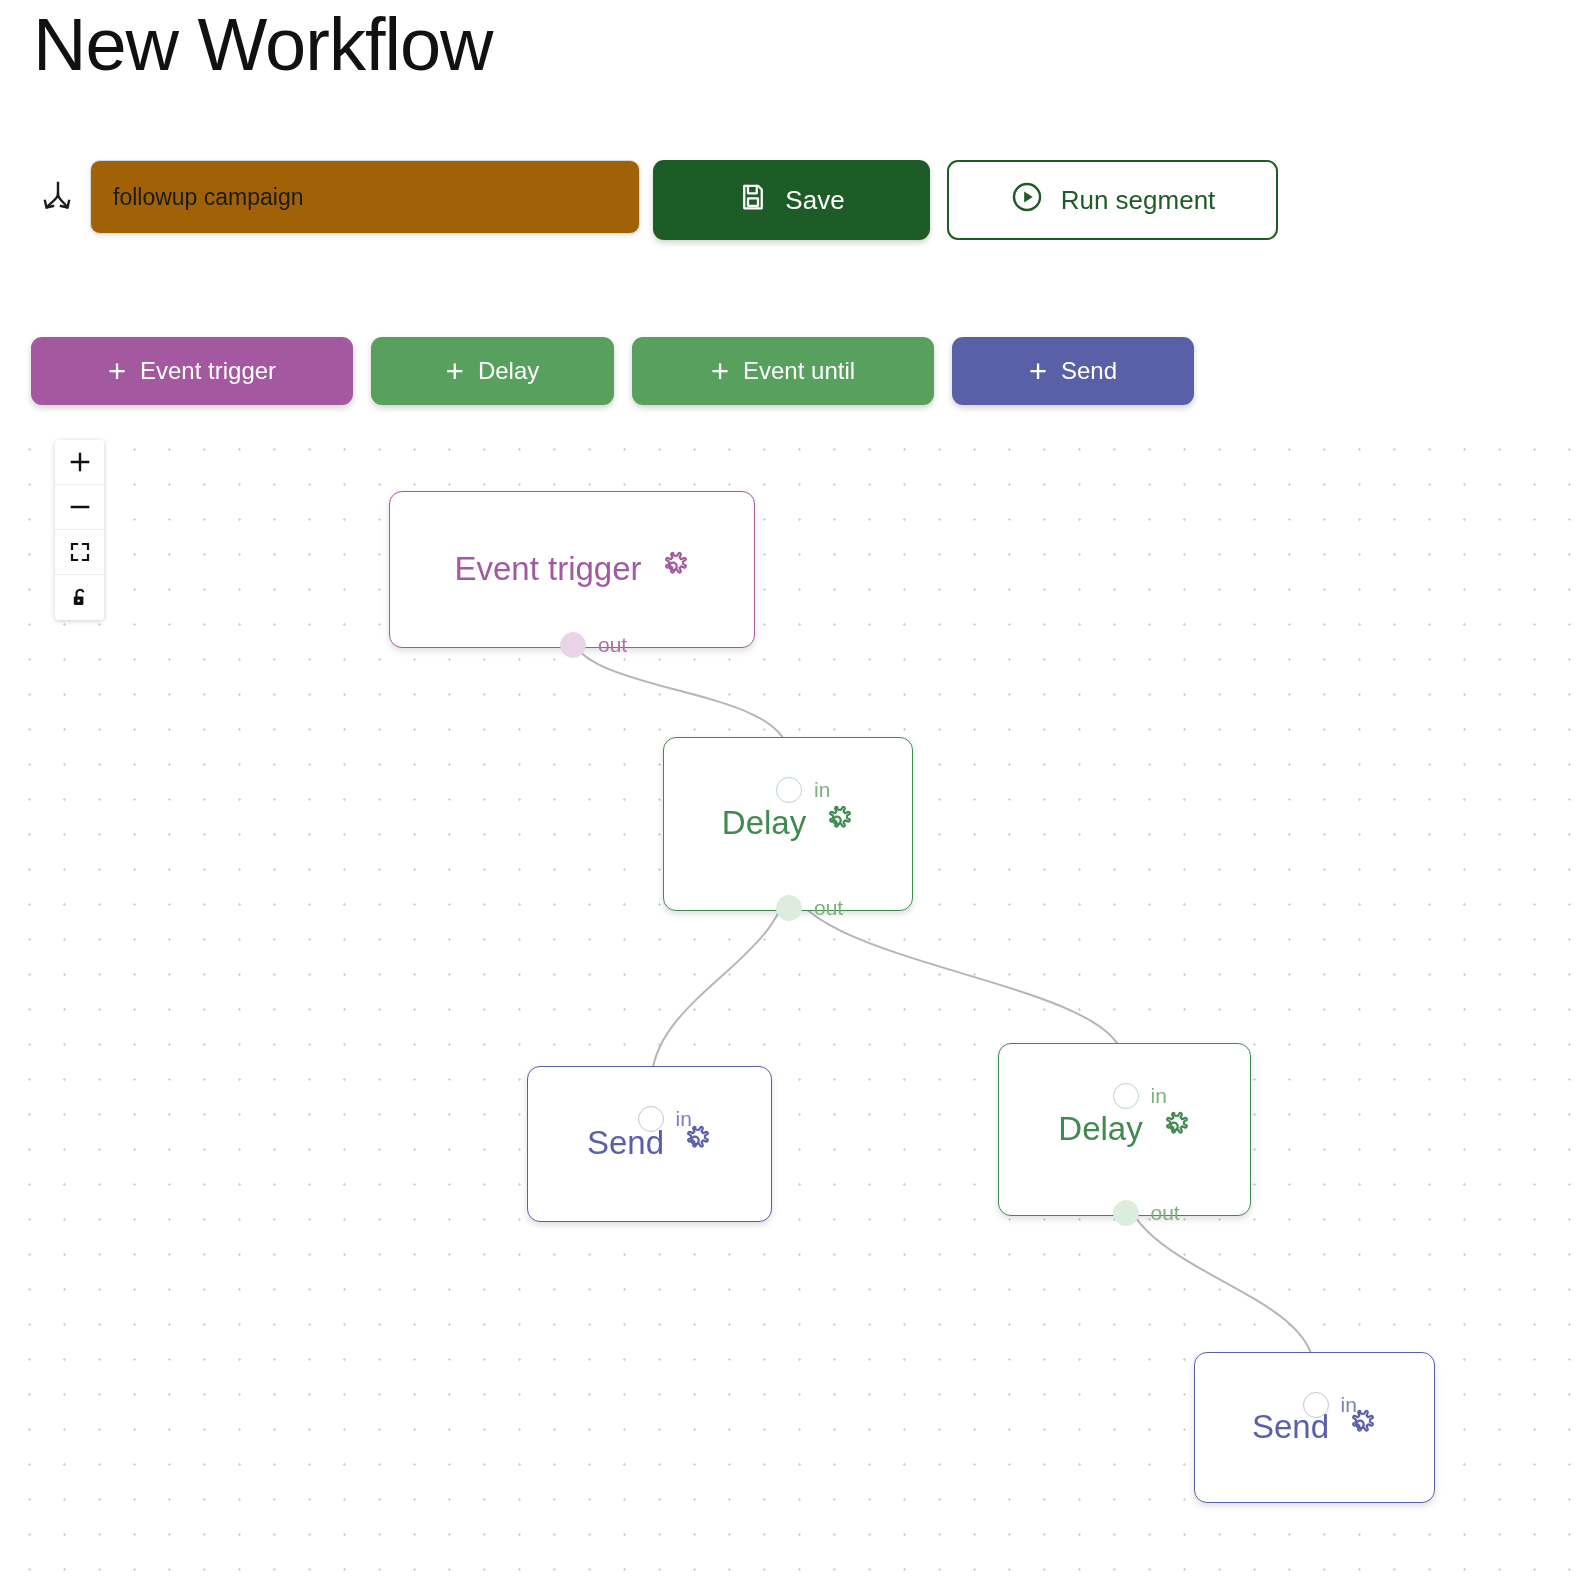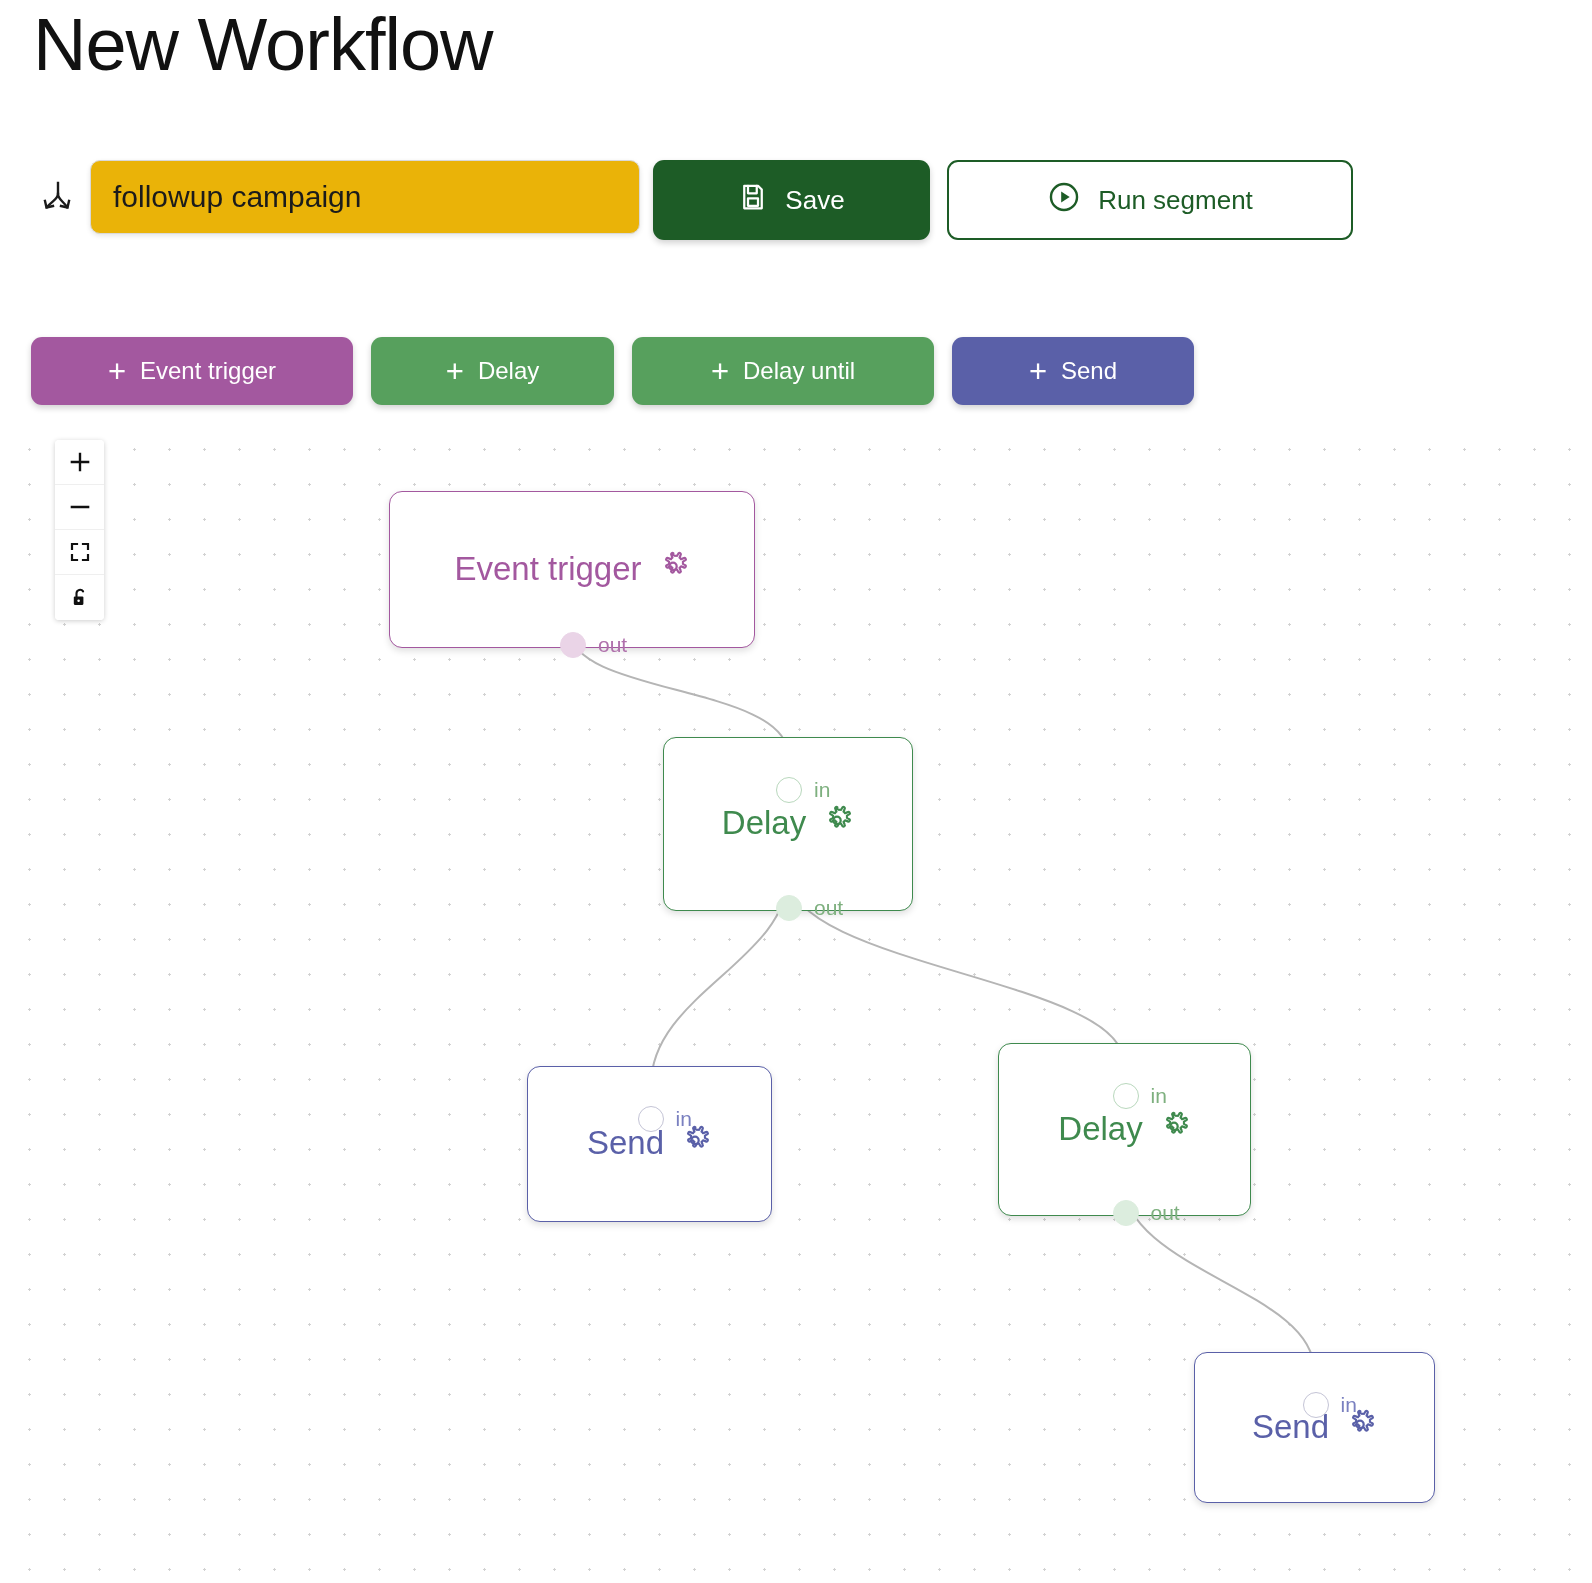--- a/index.html
+++ b/index.html
@@ -18,41 +18,41 @@
     position:absolute;left:30px;top:160px;
     display:flex;align-items:center;gap:0;
   }
   #branch-icon{
     width:52px;height:52px;flex:0 0 52px;
     display:flex;align-items:center;justify-content:center;
   }
   #name-input{
     width:550px;height:74px;box-sizing:border-box;
     margin-left:8px;
-    border:1px solid #d9d9d9;border-radius:10px;background:#eab308;
+    border:1px solid #d9d9d9;border-radius:10px;background:#a16207;
     box-shadow:0 2px 5px rgba(0,0,0,0.10);
-    padding:0 22px;font-size:30px;color:#1b1b1b;
+    padding:0 22px;font-size:23px;color:#1b1b1b;
     font-family:"Liberation Sans","DejaVu Sans",sans-serif;
     outline:none;
   }
   #name-input::placeholder{color:#9a9a9a;}
   .hdr-btn{
     height:80px;box-sizing:border-box;
     display:inline-flex;align-items:center;justify-content:center;gap:17px;
     border-radius:11px;font-size:26px;cursor:pointer;
     font-family:"Liberation Sans","DejaVu Sans",sans-serif;
     white-space:nowrap;
   }
   #save-button{
     position:absolute;left:653px;top:160px;width:277px;
     background:#1d5c26;color:#ffffff;border:none;
     box-shadow:0 3px 6px rgba(0,0,0,0.18);
   }
   #run-segment-button{
-    position:absolute;left:947px;top:160px;width:406px;
+    position:absolute;left:947px;top:160px;width:331px;
     background:#ffffff;color:#1d5c26;border:2px solid #1d5c26;
   }
   
   #palette{position:absolute;left:31px;top:337px;display:flex;gap:18px;}
   .palette-btn{
     height:68px;box-sizing:border-box;
     display:inline-flex;align-items:center;justify-content:center;gap:14px;
     border:none;border-radius:11px;color:#ffffff;font-size:24px;cursor:pointer;
     font-family:"Liberation Sans","DejaVu Sans",sans-serif;
     box-shadow:0 3px 6px rgba(0,0,0,0.18);white-space:nowrap;
@@ -159,21 +159,21 @@
   <button id="palette-event-trigger" class="palette-btn" style="background: rgb(163, 88, 159);">
     <span class="plus">+</span>
     <span>Event trigger</span>
   </button>
   <button id="palette-delay" class="palette-btn" style="background: rgb(87, 160, 93);">
     <span class="plus">+</span>
     <span>Delay</span>
   </button>
   <button id="palette-delay-until" class="palette-btn" style="background: rgb(87, 160, 93);">
     <span class="plus">+</span>
-    <span>Delay until</span>
+    <span>Event until</span>
   </button>
   <button id="palette-send" class="palette-btn" style="background: rgb(90, 96, 168);">
     <span class="plus">+</span>
     <span>Send</span>
   </button>
 </div>
 
 <div id="canvas">
 
   <svg id="edge-layer">

